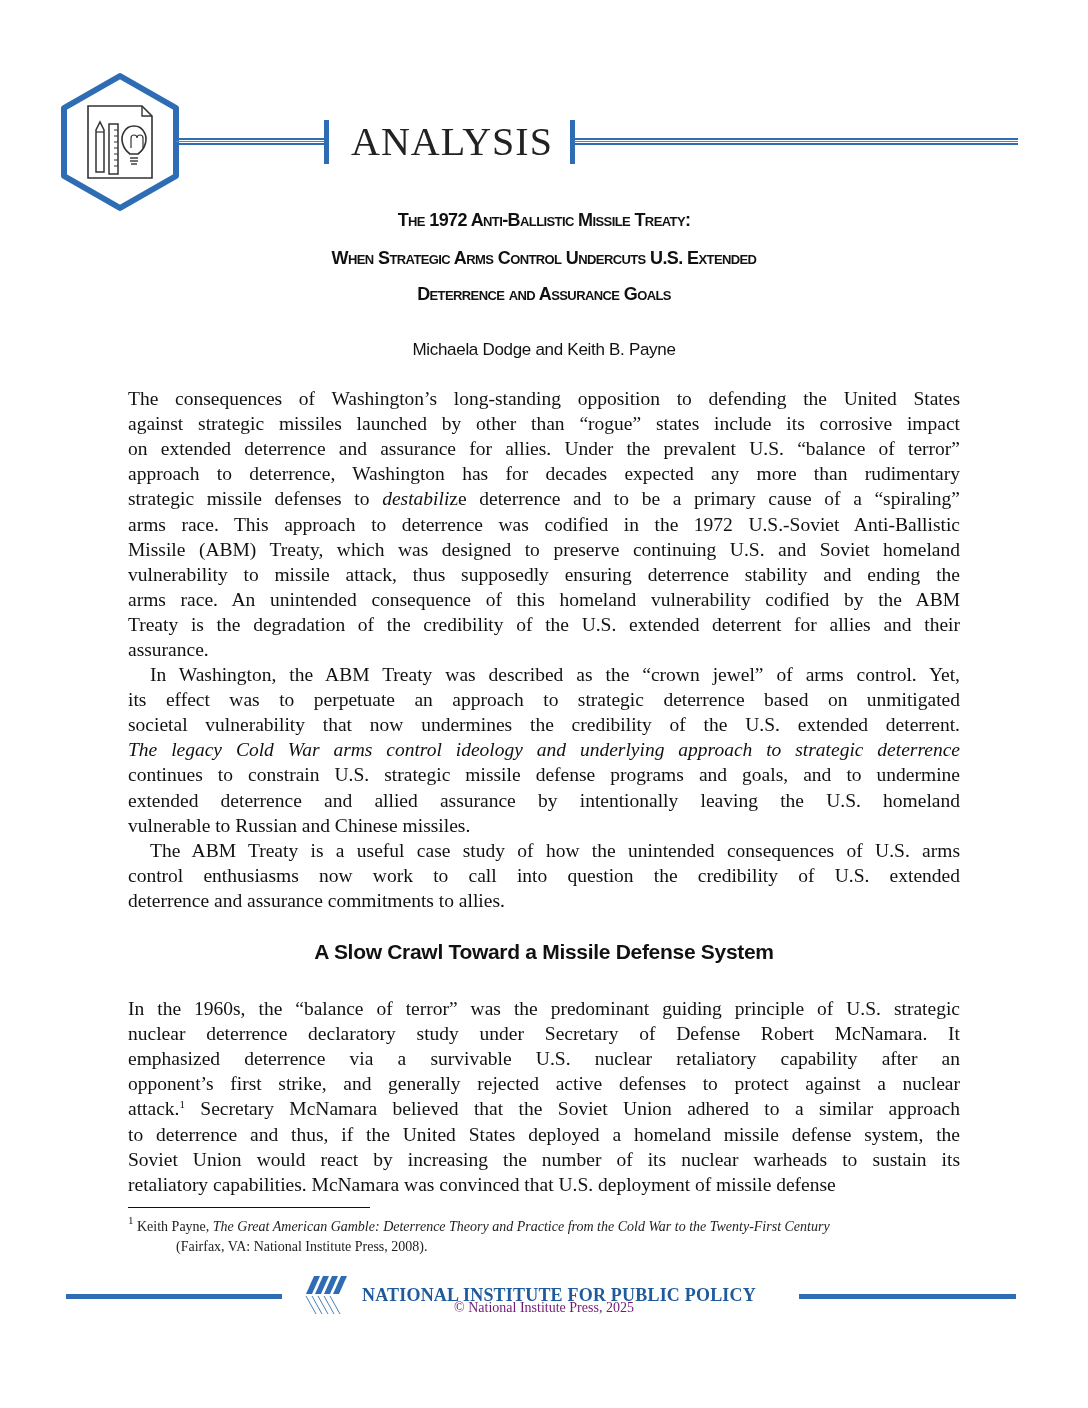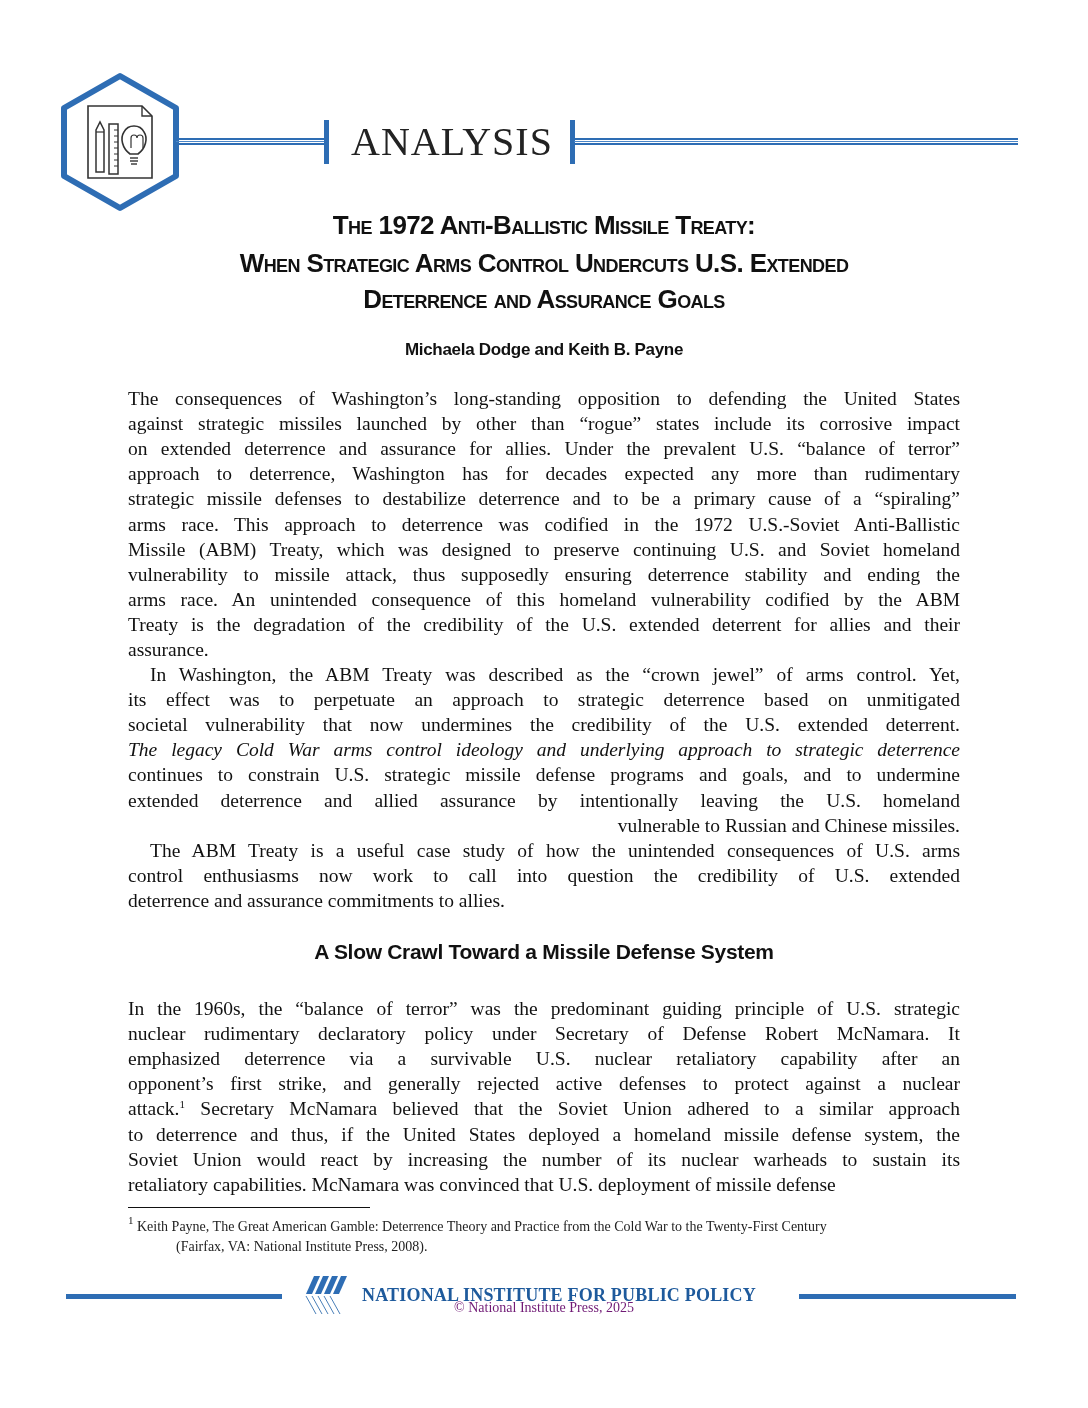--- a/index.html
+++ b/index.html
@@ -17,31 +17,31 @@
   .hdr-line-right { left: 574px; top: 138px; width: 444px; }
   .hdr-bar { position: absolute; width: 5px; height: 44px; background: #2e6db4; top: 120px; }
   .hdr-bar-left { left: 324px; }
   .hdr-bar-right { left: 570px; }
   .analysis { position: absolute; left: 340px; top: 118px; width: 224px; text-align: center;
               font-family: "Liberation Serif", serif; font-size: 40px; letter-spacing: 1px; color: #222; }
 
   
   .title { position: absolute; left: 100px; width: 888px; text-align: center;
            font-family: "Liberation Sans", sans-serif; font-weight: bold; color: #111;
-           font-variant: small-caps; font-size: 26px; letter-spacing: -0.6px; }
+           font-variant: small-caps; font-size: 18px; letter-spacing: -0.6px; }
   .t1 { top: 210px; } .t2 { top: 248px; } .t3 { top: 284px; }
   .authors { position: absolute; left: 100px; width: 888px; top: 340px; text-align: center;
-             font-family: "Liberation Sans", sans-serif; font-weight: bold; font-size: 17px; letter-spacing: -0.3px; }
+             font-family: "Liberation Sans", sans-serif; font-weight: normal; font-size: 17px; letter-spacing: -0.3px; }
 
   
   .line { position: absolute; left: 128px; width: 832px; white-space: nowrap;
           font-family: "Liberation Serif", serif; font-size: 19.5px; line-height: 25px; color: #111; }
   .just { text-align: justify; text-align-last: justify; }
   .indent { padding-left: 22px; width: 810px; }
-  .ital { }
+  .ital { font-style: italic; }
 
   .section-head { position: absolute; left: 100px; width: 888px; top: 940px; text-align: center;
                   font-family: "Liberation Sans", sans-serif; font-weight: bold; font-size: 21px; letter-spacing: -0.3px; }
 
   .fn-rule { position: absolute; left: 128px; top: 1207px; width: 242px; height: 1px; background: #111; }
   .fn { position: absolute; left: 128px; width: 840px; font-family: "Liberation Serif", serif; font-size: 14px; color: #222; white-space: nowrap; }
   .fn1 { top: 1219px; } .fn2 { top: 1239px; margin-left: 48px; }
   sup { font-size: 11px; vertical-align: 7px; line-height: 0; }
 
   
@@ -112,26 +112,26 @@
     <div class="line just" style="top: 561.7px;">vulnerability to missile attack, thus supposedly ensuring deterrence stability and ending the</div>
     <div class="line just" style="top: 586.8px;">arms race.  An unintended consequence of this homeland vulnerability codified by the ABM</div>
     <div class="line just" style="top: 611.9px;">Treaty is the degradation of the credibility of the U.S. extended deterrent for allies and their</div>
     <div class="line" style="top: 637px;">assurance.</div>
     <div class="line just indent" style="top: 662px;">In Washington, the ABM Treaty was described as the “crown jewel” of arms control.  Yet,</div>
     <div class="line just" style="top: 687.1px;">its effect was to perpetuate an approach to strategic deterrence based on unmitigated</div>
     <div class="line just" style="top: 712.2px;">societal vulnerability that now undermines the credibility of the U.S. extended deterrent.</div>
     <div class="line just" style="top: 737.3px; font-style: italic;">The legacy Cold War arms control ideology and underlying approach to strategic deterrence</div>
     <div class="line just" style="top: 762.4px;">continues to constrain U.S. strategic missile defense programs and goals, and to undermine</div>
     <div class="line just" style="top: 787.5px;">extended deterrence and allied assurance by intentionally leaving the U.S. homeland</div>
-    <div class="line" style="top: 812.6px; text-align: right;">vulnerable to Russian and Chinese missiles.</div>
+    <div class="line" style="top: 812.6px;">vulnerable to Russian and Chinese missiles.</div>
     <div class="line just indent" style="top: 838px;">The ABM Treaty is a useful case study of how the unintended consequences of U.S. arms</div>
     <div class="line just" style="top: 863.1px;">control enthusiasms now work to call into question the credibility of U.S. extended</div>
     <div class="line" style="top: 888.2px;">deterrence and assurance commitments to allies.</div>
     <div class="line just" style="top: 996px;">In the 1960s, the “balance of terror” was the predominant guiding principle of U.S. strategic</div>
-    <div class="line just" style="top: 1021.1px;">nuclear rudimentary declaratory policy under Secretary of Defense Robert McNamara.  It</div>
+    <div class="line just" style="top: 1021.1px;">nuclear deterrence declaratory study under Secretary of Defense Robert McNamara.  It</div>
     <div class="line just" style="top: 1046.2px;">emphasized deterrence via a survivable U.S. nuclear retaliatory capability after an</div>
     <div class="line just" style="top: 1071.3px;">opponent’s first strike, and generally rejected active defenses to protect against a nuclear</div>
     <div class="line just" style="top: 1096.4px;"><span>attack.</span><sup>1</sup><span>  Secretary McNamara believed that the Soviet Union adhered to a similar approach</span></div>
     <div class="line just" style="top: 1121.5px;">to deterrence and thus, if the United States deployed a homeland missile defense system, the</div>
     <div class="line just" style="top: 1146.6px;">Soviet Union would react by increasing the number of its nuclear warheads to sustain its</div>
     <div class="line" style="top: 1171.7px;">retaliatory capabilities.  McNamara was convinced that U.S. deployment of missile defense</div>
   </div>
 
 <div class="section-head">A Slow Crawl Toward a Missile Defense System</div>
 

